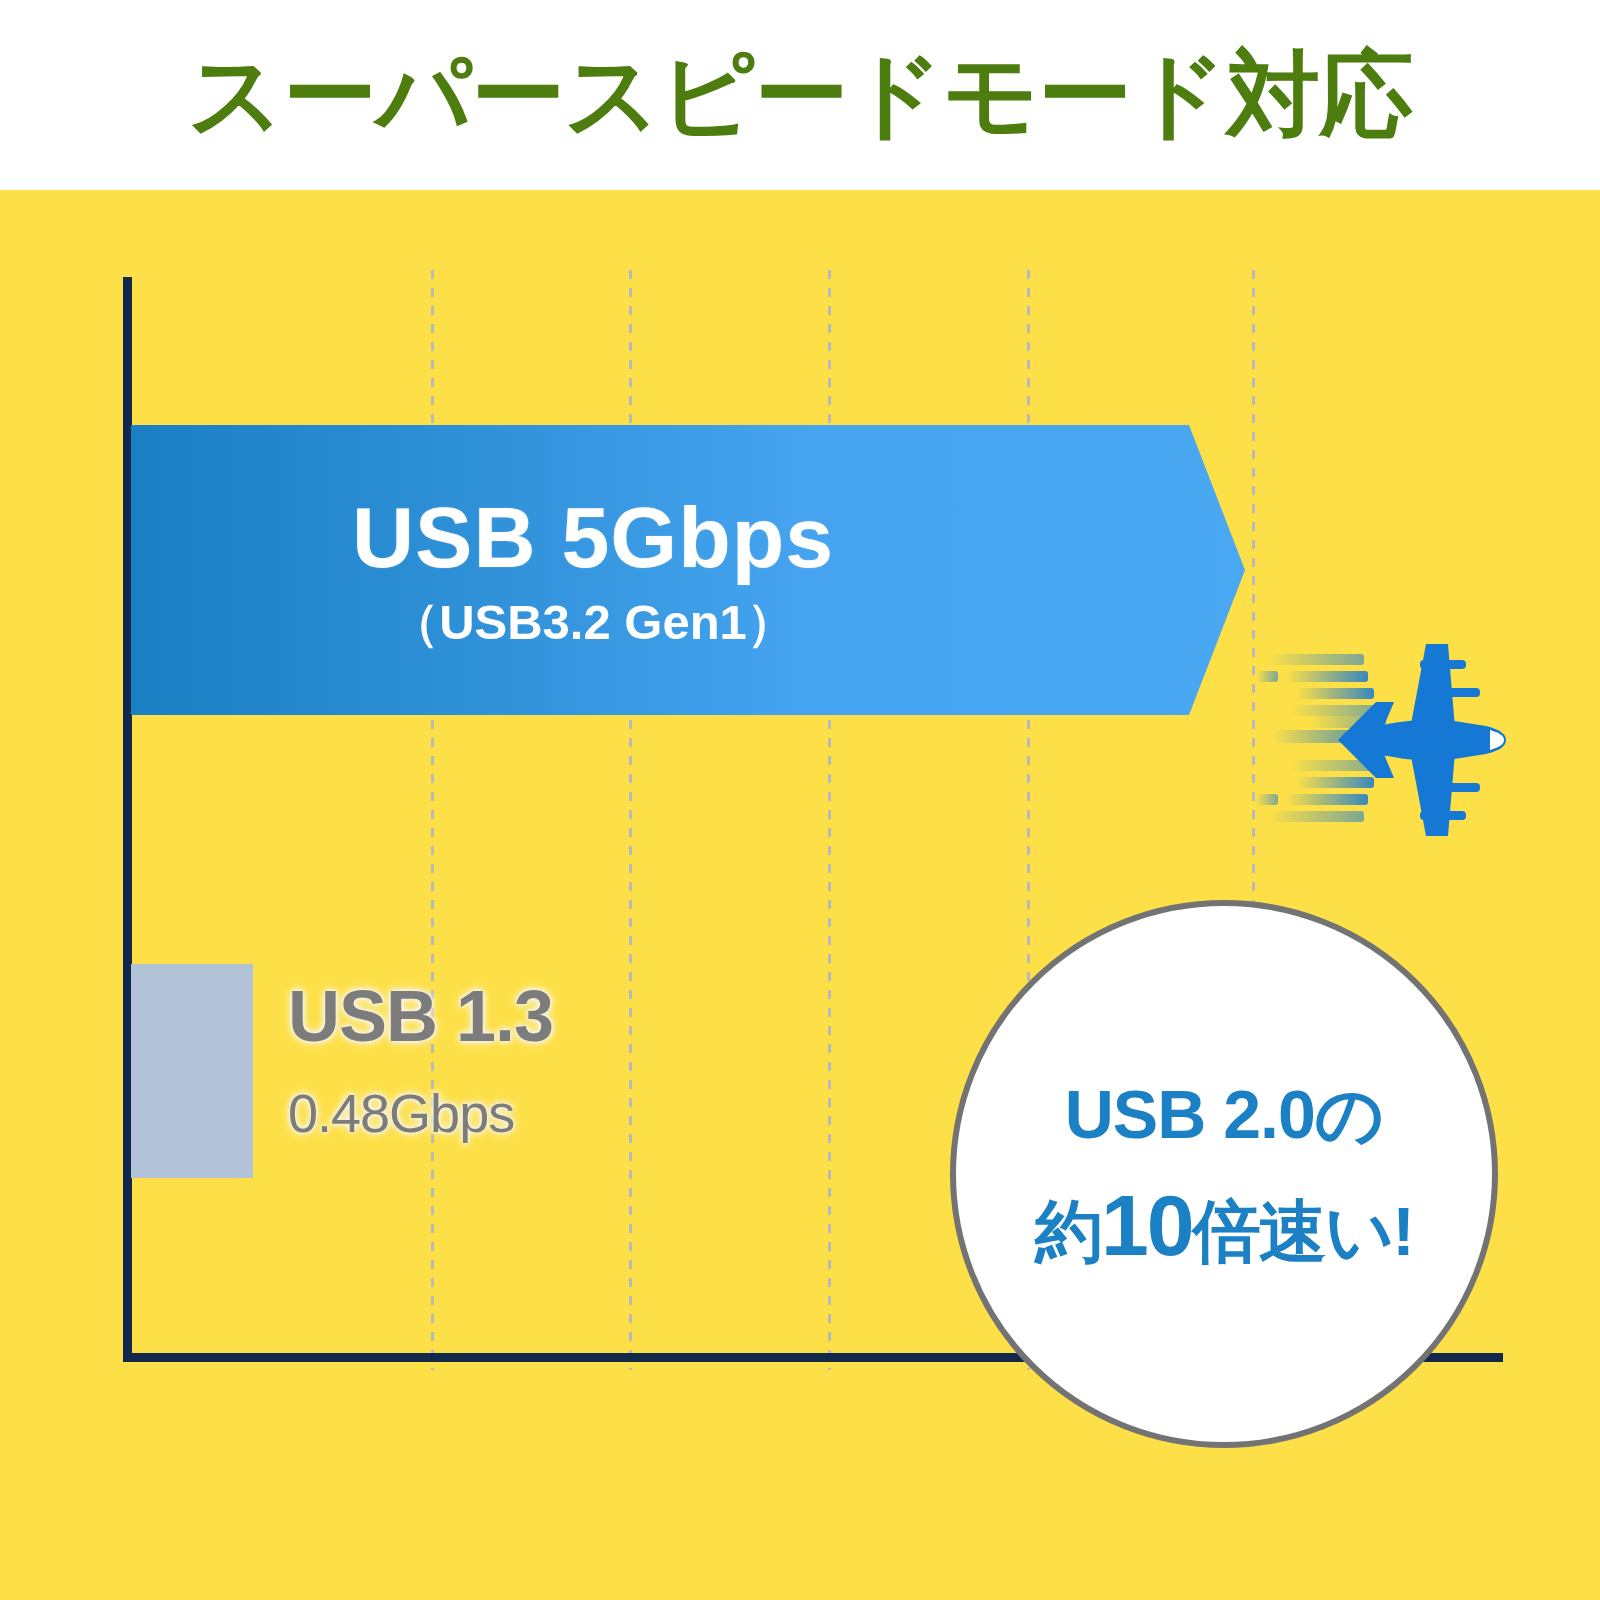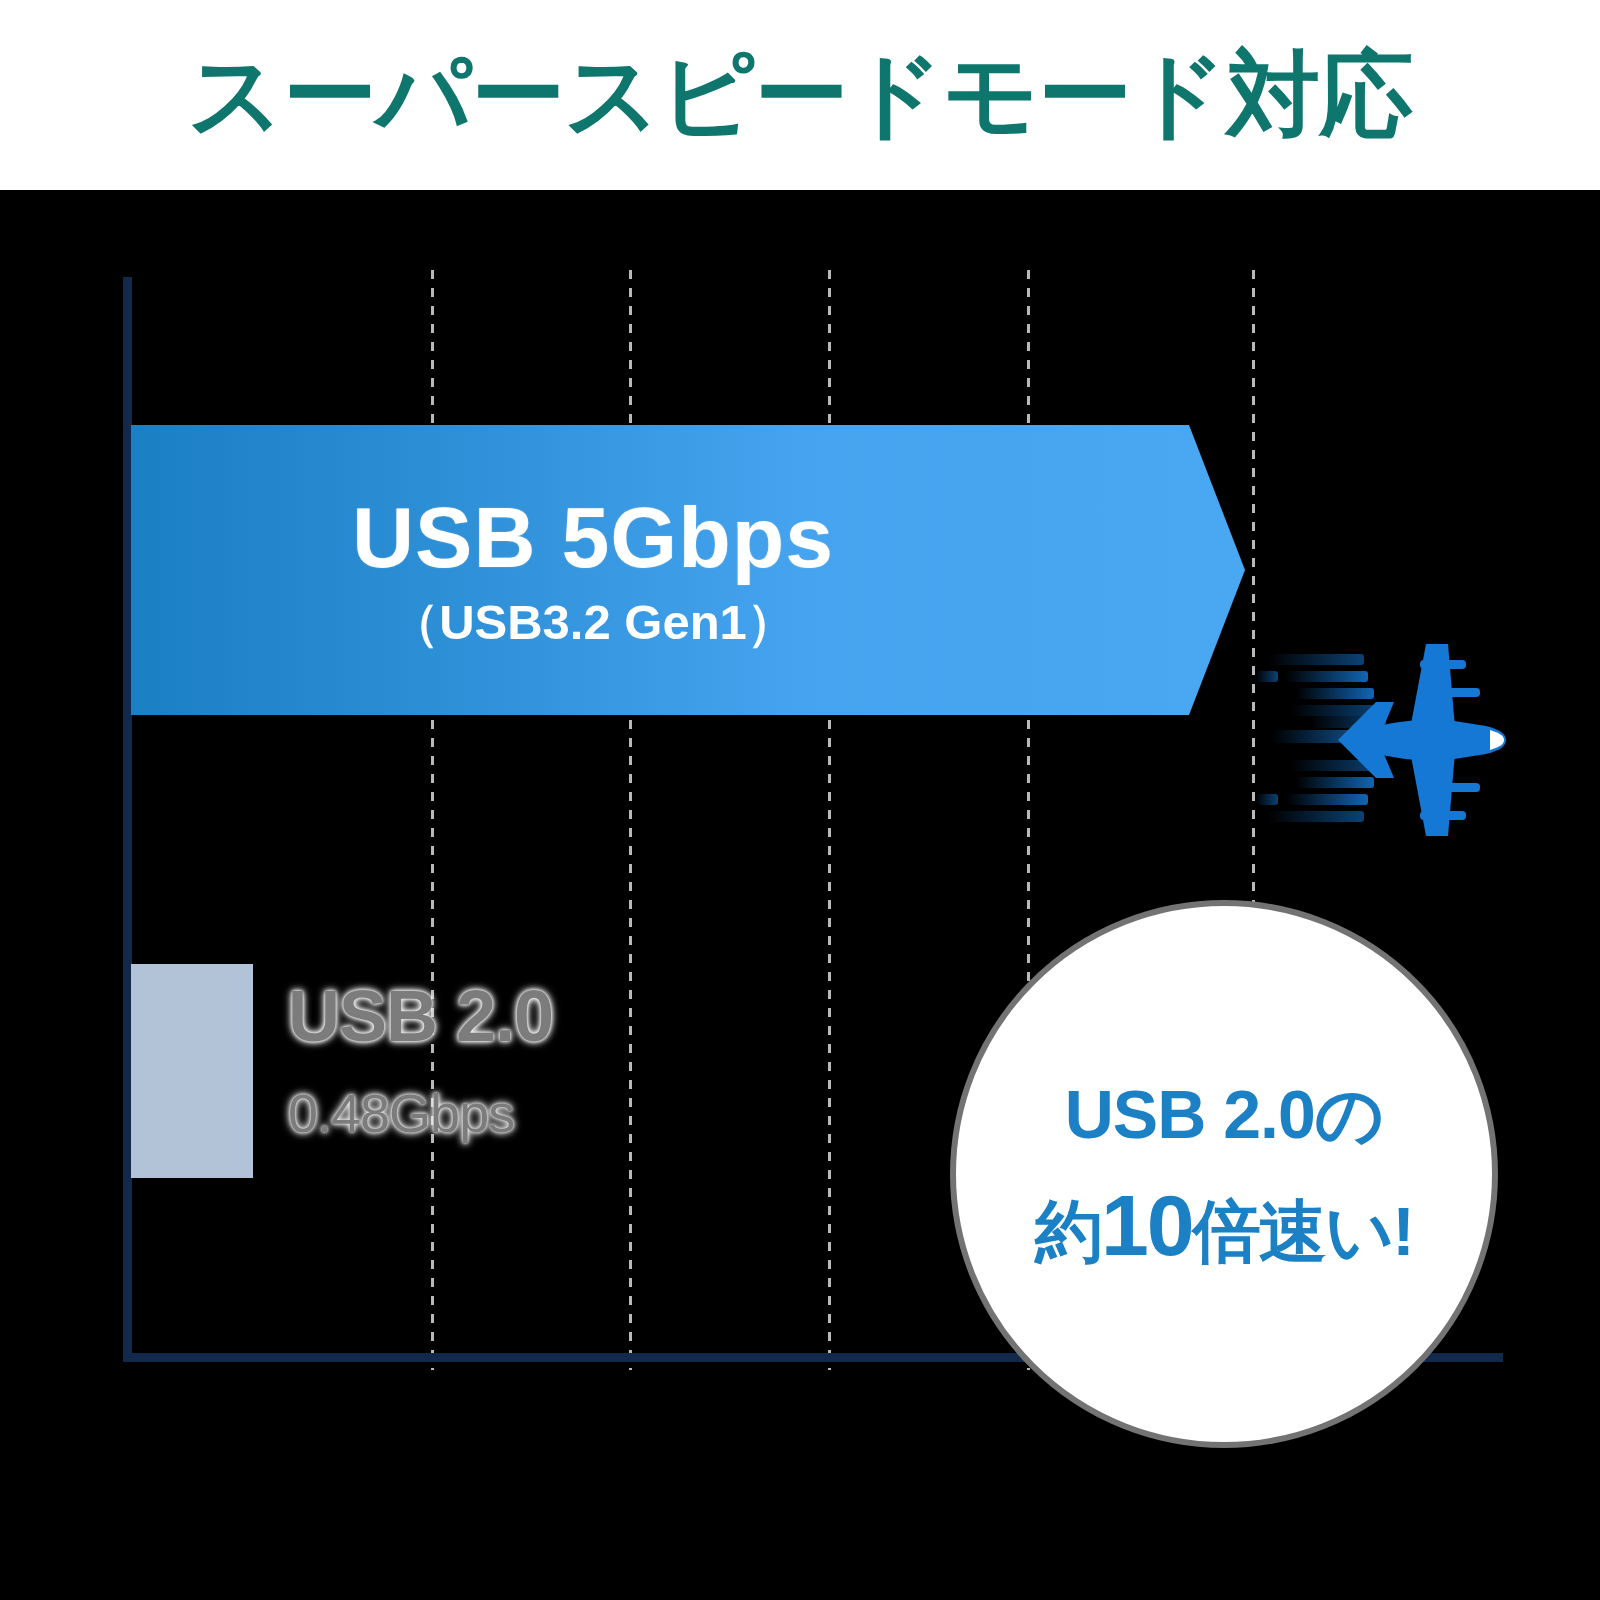--- a/index.html
+++ b/index.html
@@ -21,32 +21,32 @@
     left: 0; top: 0;
     width: 1600px; height: 190px;
     background: #ffffff;
     display: flex;
     align-items: center;
     justify-content: center;
   }
   #page-title {
     font-size: 94px;
     font-weight: 700;
-    color: #0f766e;
+    color: #4d7c0f;
     letter-spacing: -1px;
     line-height: 1;
     white-space: nowrap;
   }
 
   
   #chart-panel {
     position: absolute;
     left: 0; top: 190px;
     width: 1600px; height: 1410px;
-    background: #000000;
+    background: #fde047;
   }
 
   
   #y-axis {
     position: absolute;
     left: 123px; top: 87px;
     width: 9px; height: 1085px;
     background: #12294b;
   }
   #x-axis {
@@ -243,21 +243,21 @@
       <rect x="170" y="181" width="46" height="9" rx="4" fill="#1478d4"></rect>
 
       <path d="M96 110 C120 94 158 88 198 90 L236 96 C252 100 256 105 256 110 C256 115 252 120 236 124 L198 130 C158 132 120 126 96 110 Z" fill="#1478d4"></path>
 
       <path d="M240 100 C250 103 254 106 254 110 C254 114 250 117 240 120 Z" fill="#ffffff"></path>
     </svg>
   </div>
 
   <div id="bar-usb2"></div>
   <div id="bar-usb2-labels">
-    <div id="bar-usb2-label">USB 2.0</div>
+    <div id="bar-usb2-label">USB 1.3</div>
     <div id="bar-usb2-sublabel">0.48Gbps</div>
   </div>
 
   <div id="badge-circle">
     <div id="badge-line1">USB 2.0の</div>
     <div id="badge-line2">
       <span>約</span><span class="big">10</span><span>倍速い!</span>
     </div>
   </div>
 

